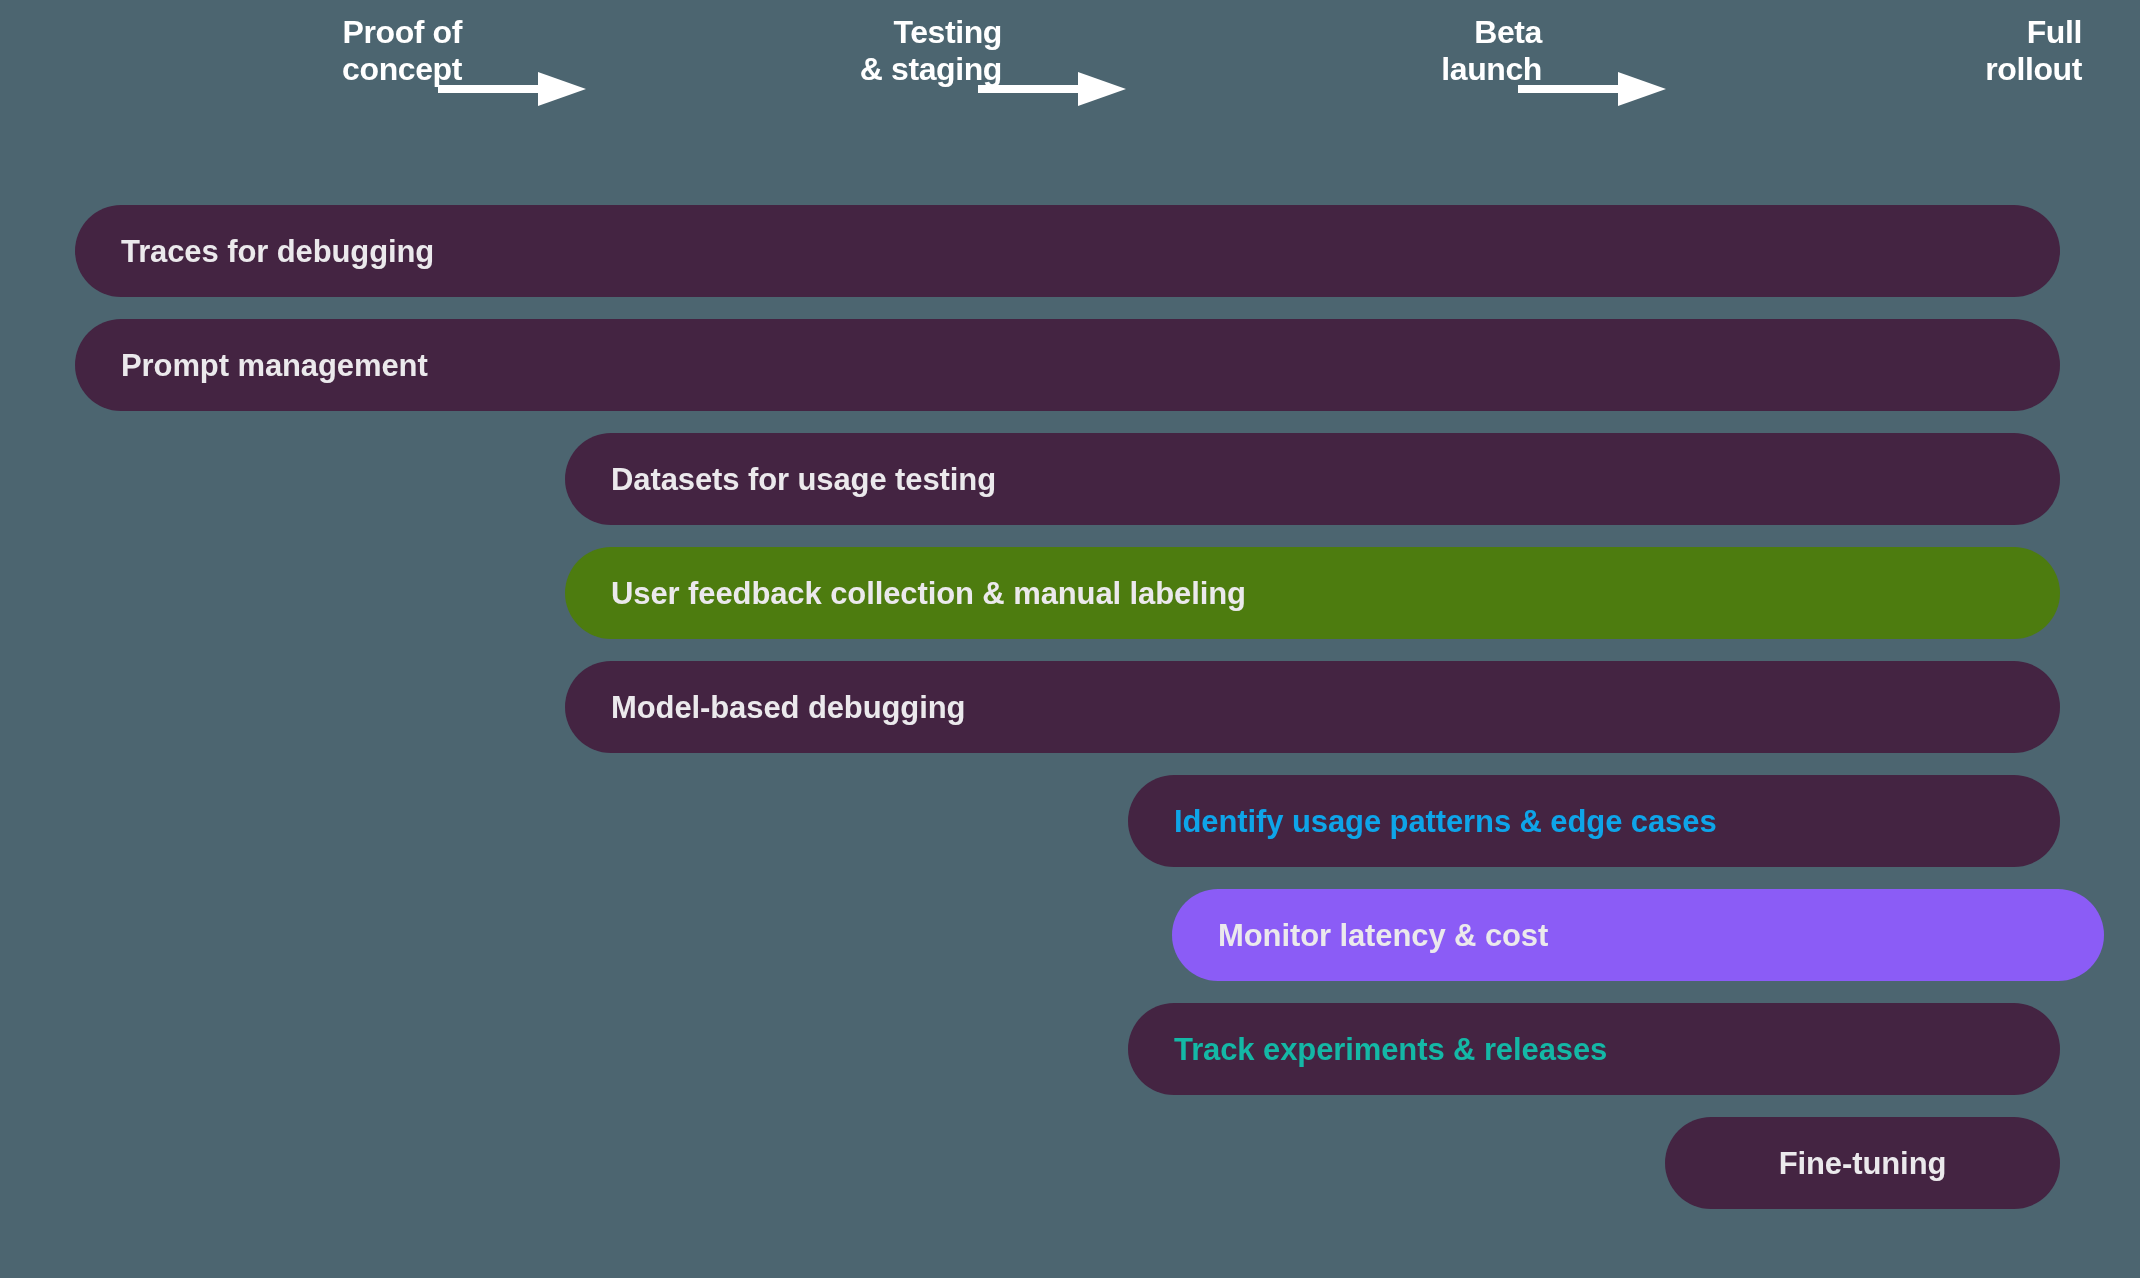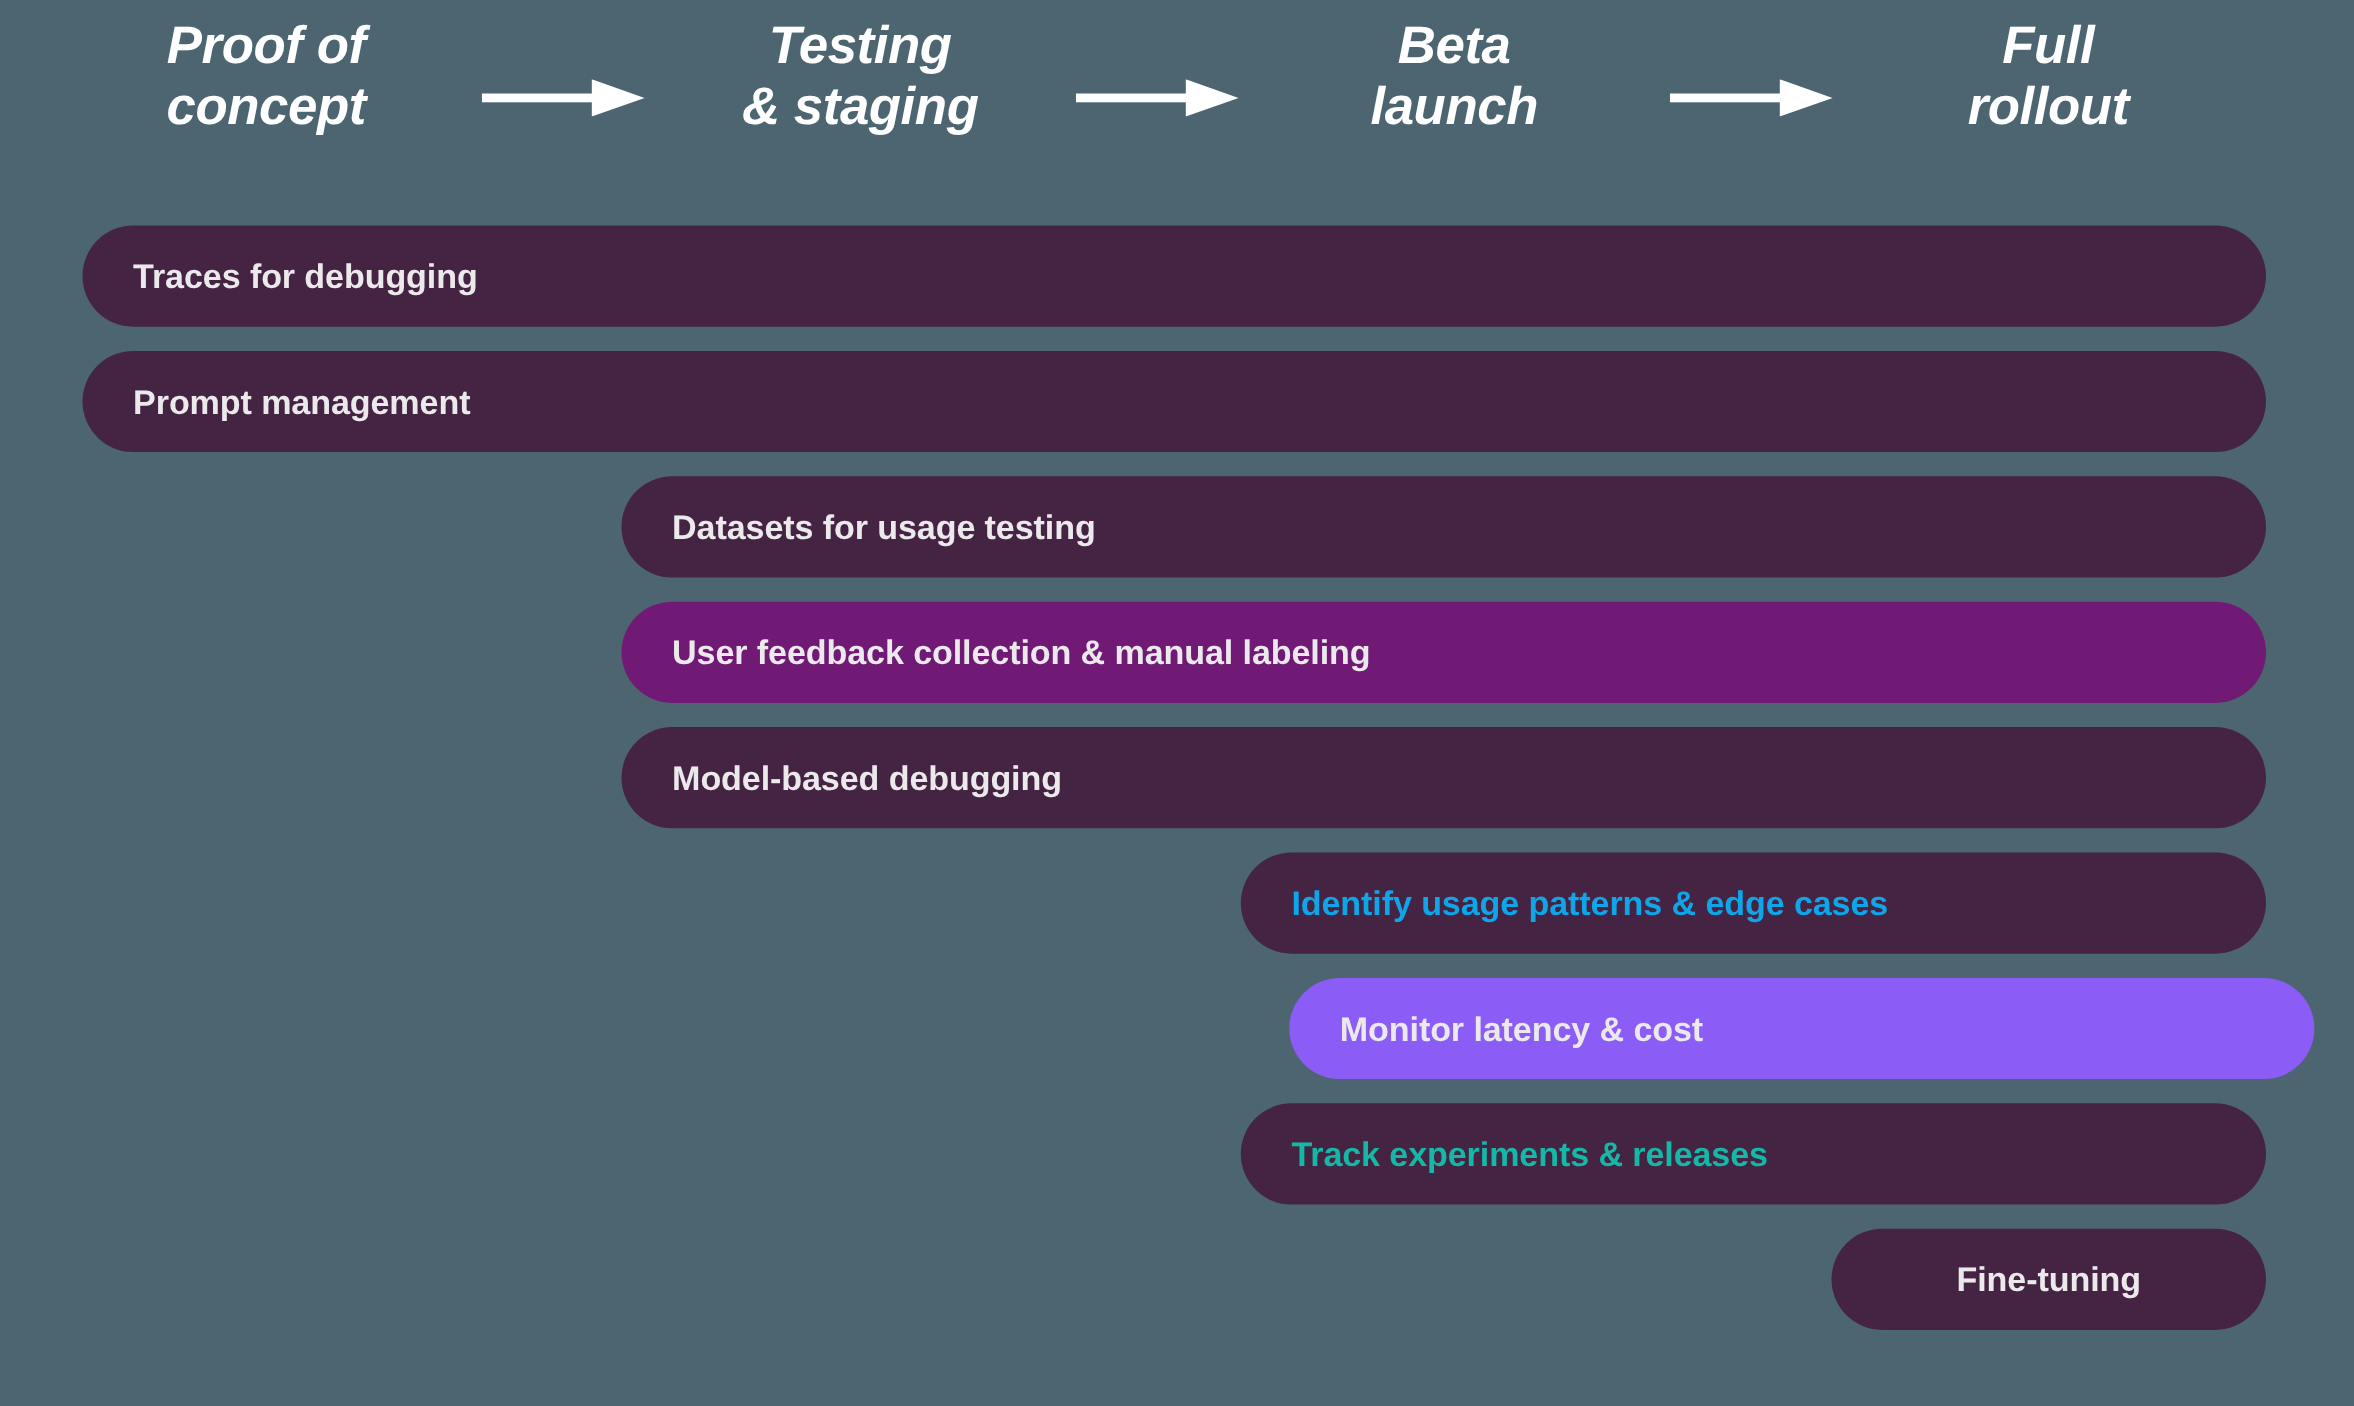--- a/index.html
+++ b/index.html
@@ -21,28 +21,27 @@
   #stage-header {
     position: absolute;
     left: 0;
     top: 0;
     width: 2140px;
     height: 180px;
   }
   .stage-label {
     position: absolute;
     top: 14px;
-    text-align: center;
+    text-align: right;
     color: #ffffff;
-    font-size: 48px;
+    font-size: 32px;
     font-weight: bold;
     line-height: 1.17;
     letter-spacing: -0.4px;
     white-space: pre-line;
-    font-style: italic;
   }
   .stage-arrow {
     position: absolute;
     top: 72px;
     width: 150px;
     height: 34px;
   }
   .stage-arrow svg { display: block; }
 
   
@@ -110,21 +109,21 @@
   <div id="bars">
       <div class="bar" style="left: 75px; top: 205px; width: 1985px; background: rgb(68, 36, 66);">
         <span class="bar-label" style="color: rgb(235, 233, 236);">Traces for debugging</span>
       </div>
       <div class="bar" style="left: 75px; top: 319px; width: 1985px; background: rgb(68, 36, 66);">
         <span class="bar-label" style="color: rgb(235, 233, 236);">Prompt management</span>
       </div>
       <div class="bar" style="left: 565px; top: 433px; width: 1495px; background: rgb(68, 36, 66);">
         <span class="bar-label" style="color: rgb(235, 233, 236);">Datasets for usage testing</span>
       </div>
-      <div class="bar" style="left: 565px; top: 547px; width: 1495px; background: #701a75;">
+      <div class="bar" style="left: 565px; top: 547px; width: 1495px; background: #4d7c0f;">
         <span class="bar-label" style="color: rgb(235, 233, 236);">User feedback collection &amp; manual labeling</span>
       </div>
       <div class="bar" style="left: 565px; top: 661px; width: 1495px; background: rgb(68, 36, 66);">
         <span class="bar-label" style="color: rgb(235, 233, 236);">Model-based debugging</span>
       </div>
       <div class="bar" style="left: 1128px; top: 775px; width: 932px; background: rgb(68, 36, 66);">
         <span class="bar-label" style="color: #0ea5e9;">Identify usage patterns &amp; edge cases</span>
       </div>
       <div class="bar" style="left: 1172px; top: 889px; width: 932px; background: #8b5cf6;">
         <span class="bar-label" style="color: rgb(235, 233, 236);">Monitor latency &amp; cost</span>

